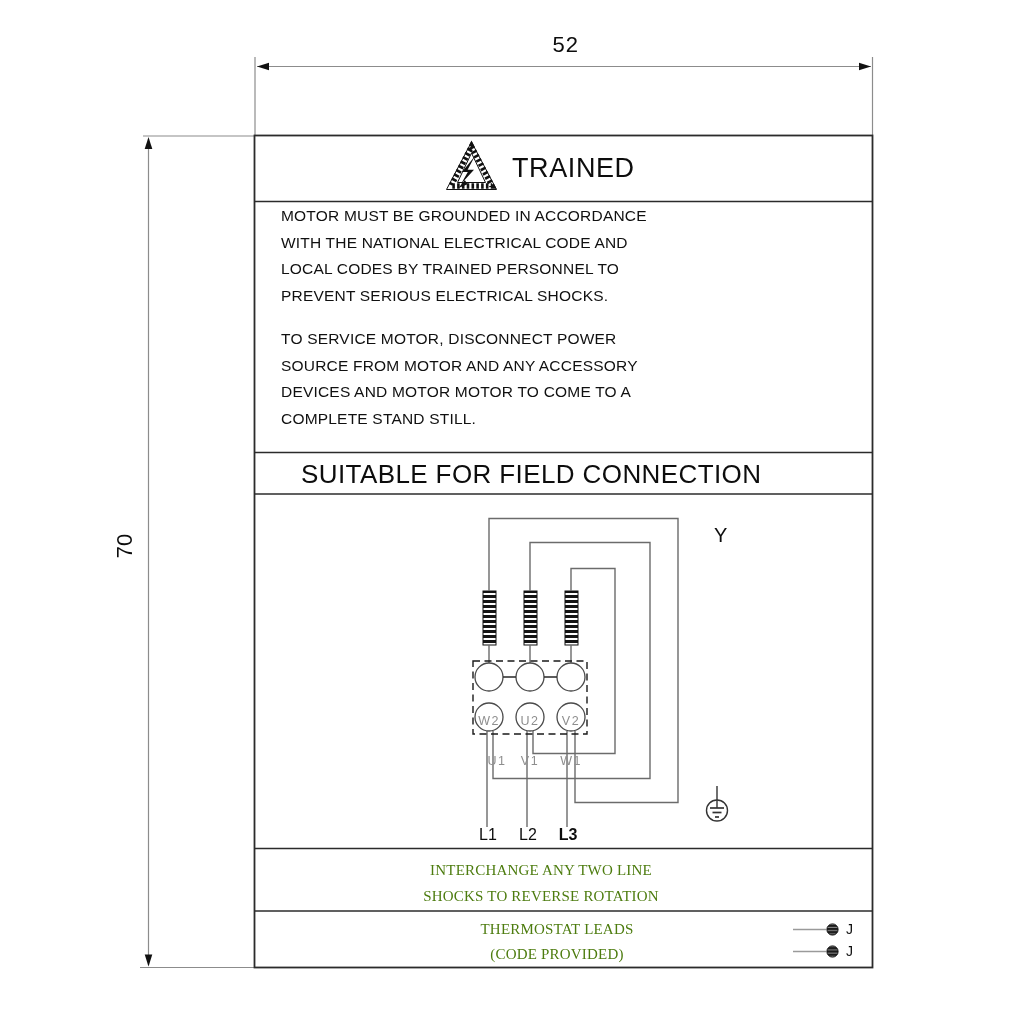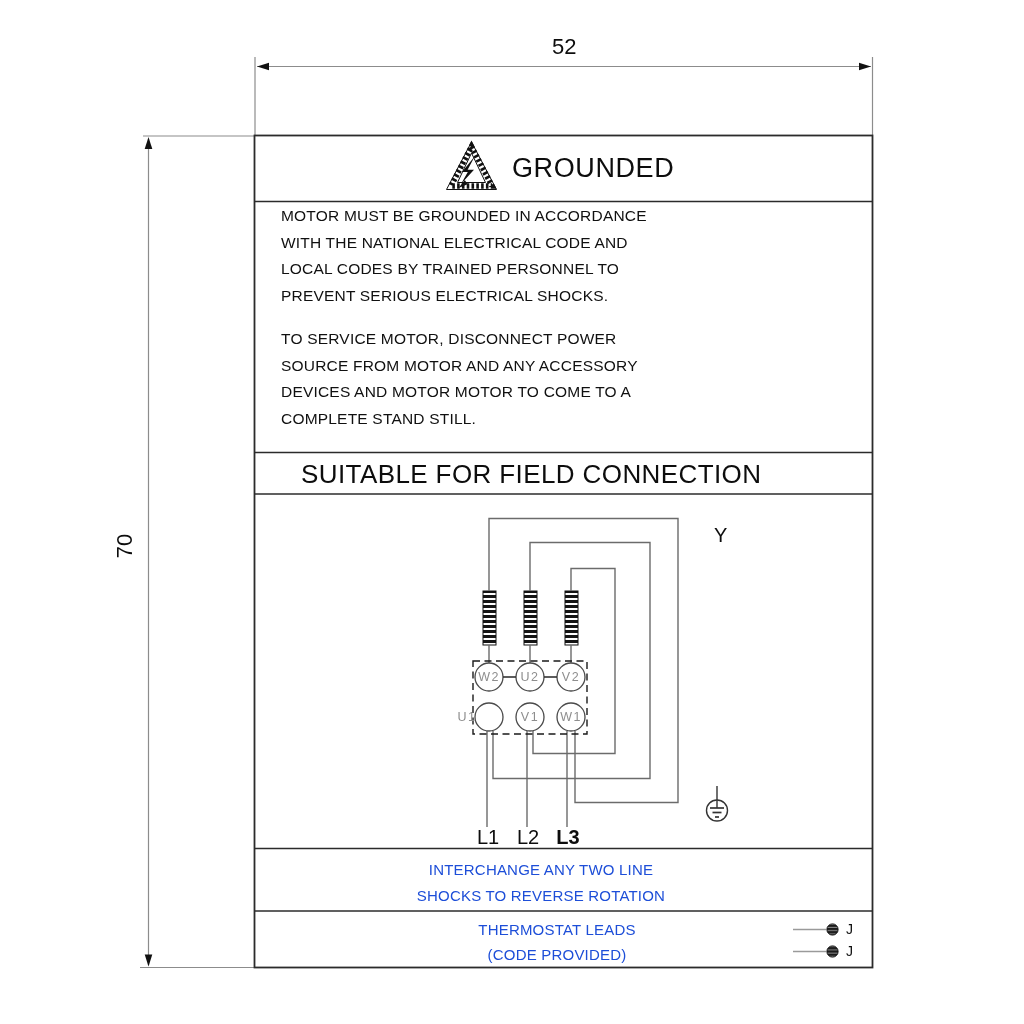--- a/index.html
+++ b/index.html
@@ -7,26 +7,26 @@
     position:relative;width:1024px;height:1024px;background:#ffffff;overflow:hidden;
     font-family:"Liberation Sans", sans-serif;color:#111;
   }
   .abs{position:absolute;}
   svg.layer{position:absolute;left:0;top:0;}
   .dim-label{font-size:22px;color:#0d0d0d;white-space:nowrap;}
   .dim-label.vert{transform:rotate(-90deg);transform-origin:center center;}
   .warning-title{font-size:27px;letter-spacing:0.6px;color:#0d0d0d;white-space:nowrap;}
   .para{font-size:15.5px;line-height:26.6px;letter-spacing:0.2px;color:#101010;white-space:nowrap;}
   .suitable-title{font-size:26px;letter-spacing:0.4px;color:#0d0d0d;white-space:nowrap;}
-  .note{font-size:15px;line-height:26px;letter-spacing:0.2px;color:#1d4ed8;text-align:center;}
+  .note{font-size:15px;line-height:26px;letter-spacing:0.2px;color:#4d7c0f;text-align:center;font-family:Liberation Serif, serif;}
   .term-label{
     position:absolute;font-size:12.5px;letter-spacing:1.5px;color:#8e8e8e;
-    transform:translate(-50%,-52%);white-space:nowrap;
+    transform:translate(-50%,-52%);white-space:nowrap;margin-top:44px;
   }
-  .lead-label{position:absolute;font-size:20px;color:#0d0d0d;transform:translate(-50%,0);white-space:nowrap;}
+  .lead-label{position:absolute;font-size:16px;color:#0d0d0d;transform:translate(-50%,0);white-space:nowrap;}
   .y-label{font-size:20px;color:#0d0d0d;}
   .j-label{font-size:14px;color:#0d0d0d;}
 </style>
 </head>
 <body>
 
 <div class="canvas">
 
   <svg class="layer" width="1024" height="1024" viewBox="0 0 1024 1024">
     <defs>
@@ -121,44 +121,44 @@
     </g>
 
     <g>
       <line x1="793" y1="929.5" x2="826" y2="929.5" stroke="#9a9a9a" stroke-width="1.6"></line>
       <circle cx="832.5" cy="929.5" r="5.6" fill="url(#ballHatch)" stroke="#111" stroke-width="1"></circle>
       <line x1="793" y1="951.5" x2="826" y2="951.5" stroke="#9a9a9a" stroke-width="1.6"></line>
       <circle cx="832.5" cy="951.5" r="5.6" fill="url(#ballHatch)" stroke="#111" stroke-width="1"></circle>
     </g>
   </svg>
 
-  <span class="abs dim-label" style="left:552px;top:34px;">52</span>
+  <span class="abs dim-label" style="left:552px;top:34px;font-family:Liberation Mono, monospace;">52</span>
   <span class="abs dim-label vert" style="left:113px;top:533px;">70</span>
 
-  <span class="abs warning-title" style="left:512px;top:153px;">GROUNDED</span>
+  <span class="abs warning-title" style="left:512px;top:153px;">TRAINED</span>
 
   <div class="abs para" style="left:281px;top:203px;">
     <div>MOTOR MUST BE GROUNDED IN ACCORDANCE</div>
     <div>WITH THE NATIONAL ELECTRICAL CODE AND</div>
     <div>LOCAL CODES BY TRAINED PERSONNEL TO</div>
     <div>PREVENT SERIOUS ELECTRICAL SHOCKS.</div>
   </div>
   <div class="abs para" style="left:281px;top:326px;">
     <div>TO SERVICE MOTOR, DISCONNECT POWER</div>
     <div>SOURCE FROM MOTOR AND ANY ACCESSORY</div>
     <div>DEVICES AND MOTOR MOTOR TO COME TO A</div>
     <div>COMPLETE STAND STILL.</div>
   </div>
 
   <span class="abs suitable-title" style="left:301px;top:459px;">SUITABLE FOR FIELD CONNECTION</span>
 
   <span class="term-label" style="left:489px;top:677px;">W2</span>
   <span class="term-label" style="left:530px;top:677px;">U2</span>
   <span class="term-label" style="left:571px;top:677px;">V2</span>
-  <span class="term-label" style="left:467px;top:717px;">U1</span>
+  <span class="term-label" style="left:497px;top:717px;">U1</span>
   <span class="term-label" style="left:530px;top:717px;">V1</span>
   <span class="term-label" style="left:571px;top:717px;">W1</span>
 
   <span class="lead-label" style="left:488px;top:826px;">L1</span>
   <span class="lead-label" style="left:528px;top:826px;">L2</span>
   <span class="lead-label" style="left:568px;top:826px;font-weight:bold;">L3</span>
 
   <span class="abs y-label" style="left:714px;top:524px;">Y</span>
 
   <div class="abs note" style="left:389px;top:857px;width:304px;">

